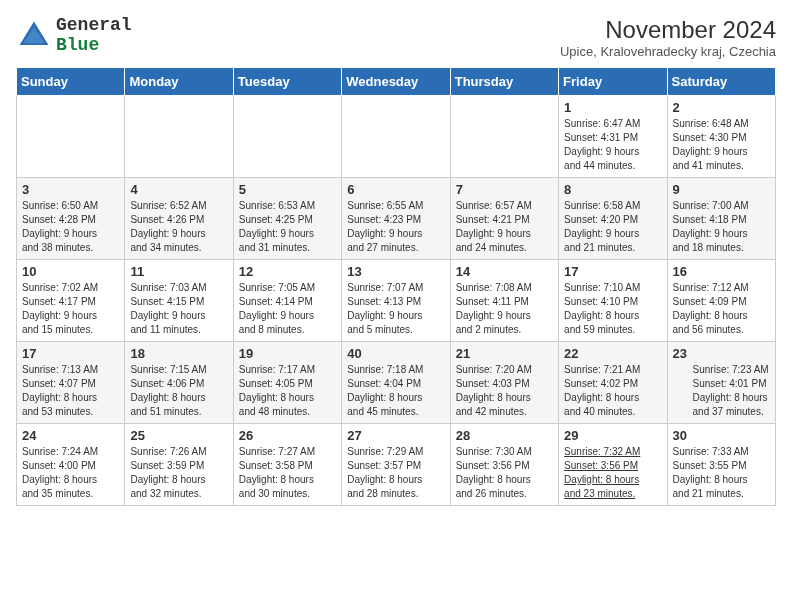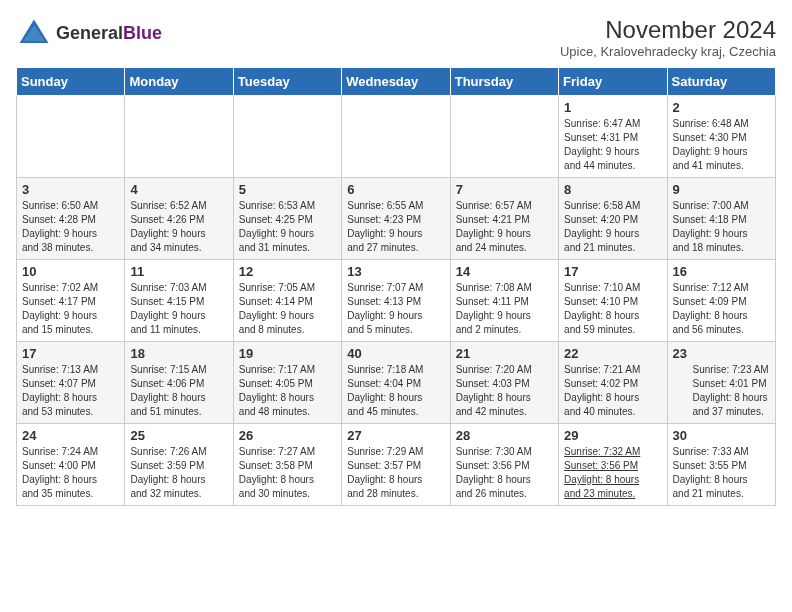--- a/index.html
+++ b/index.html
@@ -16,31 +16,33 @@
       align-items: flex-start;
       margin-bottom: 8px;
     }
     .logo {
       display: flex;
       align-items: center;
       gap: 4px;
     }
     .logo-text {
       display: flex;
+      flex-direction: column;
       line-height: 1.1;
+      font-family: Liberation Mono, monospace;
     }
     .logo-general {
       font-size: 18px;
       font-weight: bold;
       color: #333;
     }
     .logo-blue {
       font-size: 18px;
       font-weight: bold;
-      color: #701a75;
+      color: #15803d;
     }
     .logo-icon {
       width: 36px;
       height: 36px;
     }
     .title-section {
       text-align: right;
     }
     .month-title {
       font-size: 24px;

